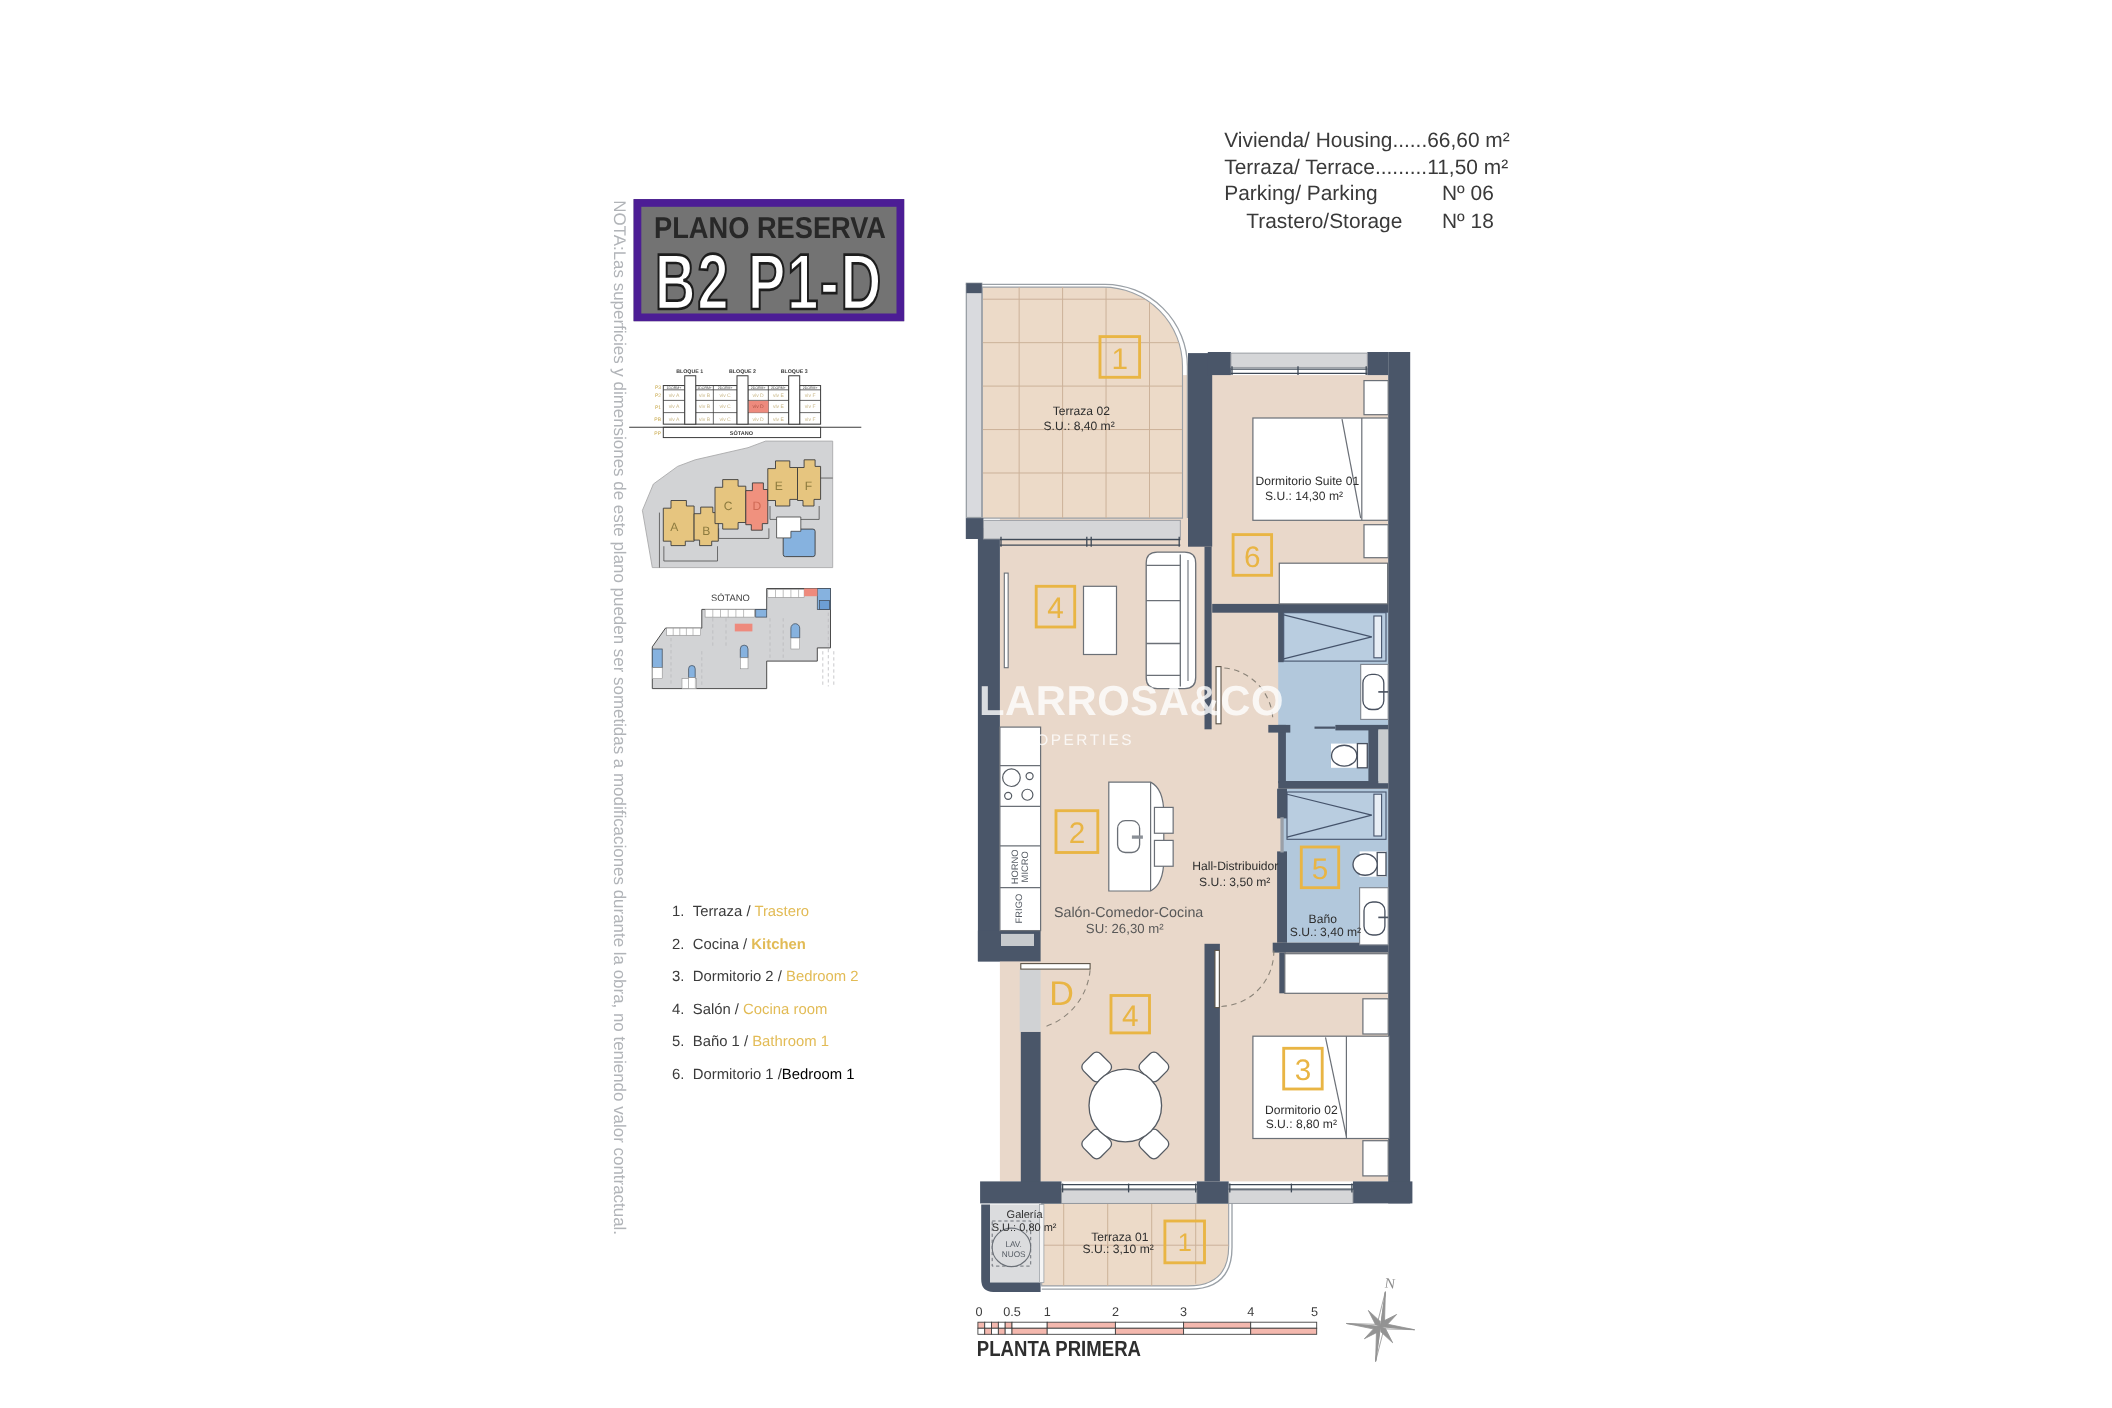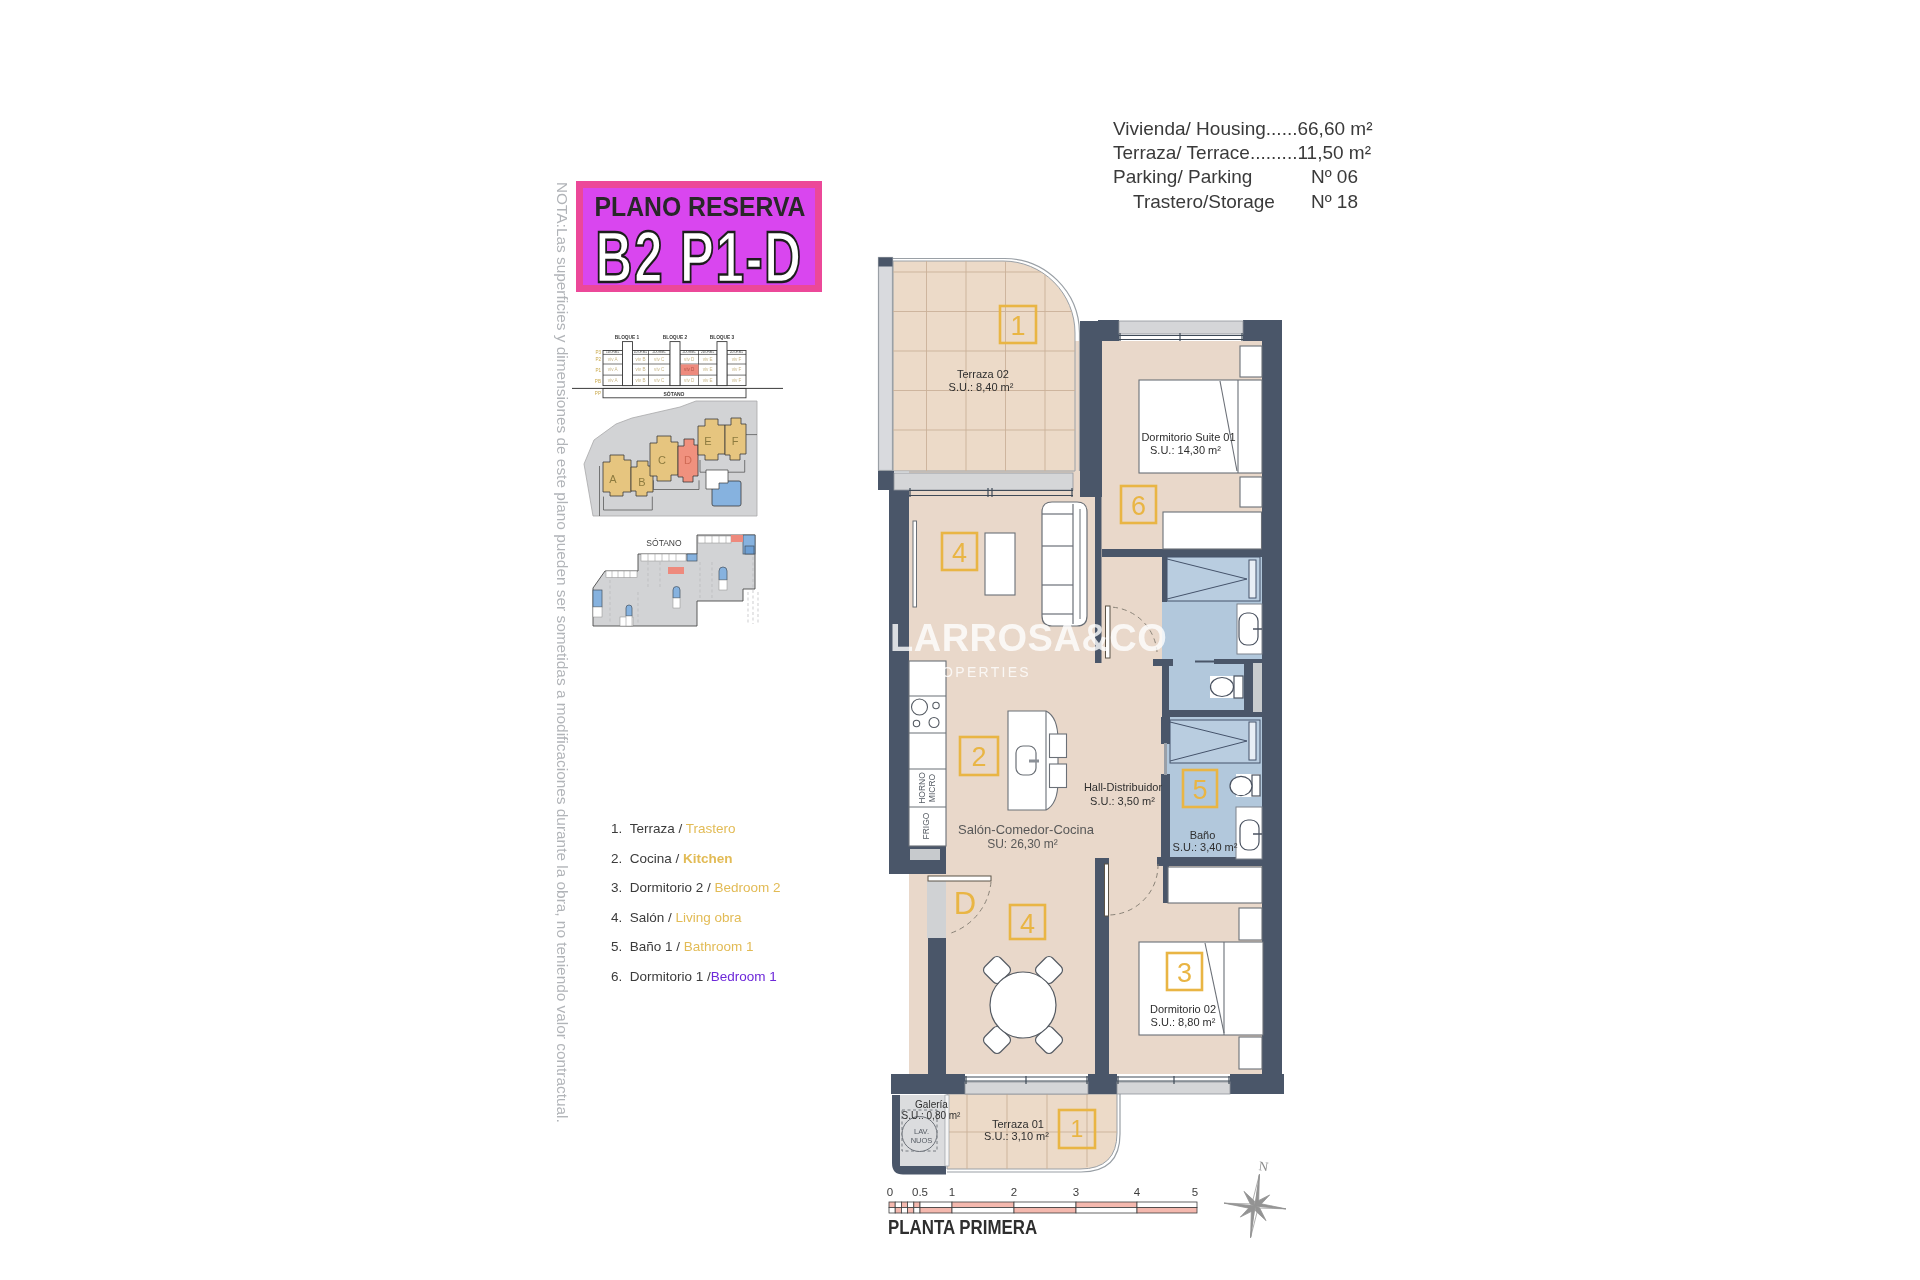--- a/index.html
+++ b/index.html
@@ -6,21 +6,21 @@
   #page{position:relative;width:1920px;height:1280px;background:#ffffff;overflow:hidden;
         font-family:"Liberation Sans", sans-serif;}
   .abs{position:absolute;}
 </style>
 </head>
 <body>
 <div id="page">
 
 <div class="abs" style="left:553px;top:182px;writing-mode:vertical-rl;white-space:nowrap;font-size:15.4px;color:#b1b4b8;">NOTA:Las superficies y dimensiones de este plano pueden ser sometidas a modificaciones durante la obra, no teniendo valor contractual.</div>
 
-<div class="abs" style="left:576px;top:181px;width:232px;height:97px;border:7px solid #ec4899;background:#d946ef;text-align:center;">
+<div class="abs" style="left:576px;top:181px;width:232px;height:97px;border:7px solid #4c1d95;background:#737373;text-align:center;">
 
   <div style="margin-top:3px;font-size:27.5px;font-weight:600;color:#282828;transform:scaleX(0.90);transform-origin:center;white-space:nowrap;">PLANO RESERVA</div>
 
   <div style="position:absolute;left:50%;top:28px;width:320px;margin-left:-160px;text-align:center;font-size:72px;font-weight:700;color:#ffffff;-webkit-text-stroke:2.5px #1d1d1d;letter-spacing:2px;transform:scaleX(0.715);transform-origin:center;white-space:nowrap;">B2 P1-D</div>
 </div>
 
 <div class="abs" style="left:1113px;top:117px;width:259px;font-size:19px;color:#3a3a3a;line-height:24.2px;white-space:nowrap;">
   <div>Vivienda/ Housing......66,60 m²</div>
   <div>Terraza/ Terrace.........11,50 m²</div>
   <div style="display:flex;justify-content:space-between;">
@@ -30,23 +30,23 @@
   <div style="display:flex;justify-content:space-between;margin-left:20px;">
         <span>Trastero/Storage</span>
         <span style="margin-right:14px;">Nº 18</span>
       </div>
 </div>
 
 <div class="abs" style="left:611px;top:814px;font-size:13.5px;color:#3b3b3b;line-height:29.6px;white-space:nowrap;">
   <div>1.&nbsp;&nbsp;Terraza / <span style="color:#e2bb55;">Trastero</span></div>
   <div>2.&nbsp;&nbsp;Cocina / <span style="color:#e2bb55;font-weight:bold;">Kitchen</span></div>
   <div>3.&nbsp;&nbsp;Dormitorio 2 / <span style="color:#e2bb55;">Bedroom 2</span></div>
-  <div>4.&nbsp;&nbsp;Salón / <span style="color:#e2bb55;">Living obra</span></div>
+  <div>4.&nbsp;&nbsp;Salón / <span style="color:#e2bb55;">Cocina room</span></div>
   <div>5.&nbsp;&nbsp;Baño 1 / <span style="color:#e2bb55;">Bathroom 1</span></div>
-  <div>6.&nbsp;&nbsp;Dormitorio 1 /<span style="color:#6d28d9;">Bedroom 1</span></div>
+  <div>6.&nbsp;&nbsp;Dormitorio 1 /<span style="color:#000000;">Bedroom 1</span></div>
 </div>
 
 <div class="abs" style="left:888px;top:1216px;font-size:20px;color:#2e2e2e;font-weight:600;transform:scaleX(0.845);transform-origin:left;">PLANTA PRIMERA</div>
 
 <svg class="abs" style="left:0;top:0;" width="1920" height="1280" viewBox="0 0 1920 1280">
 
   <rect x="909" y="341" width="353" height="733" fill="#e9d8ca"></rect>
 
   <g>
     <clipPath id="terr2clip">

